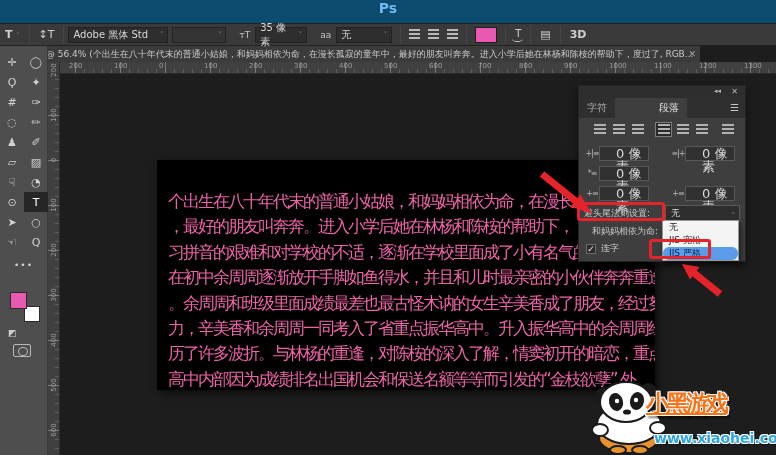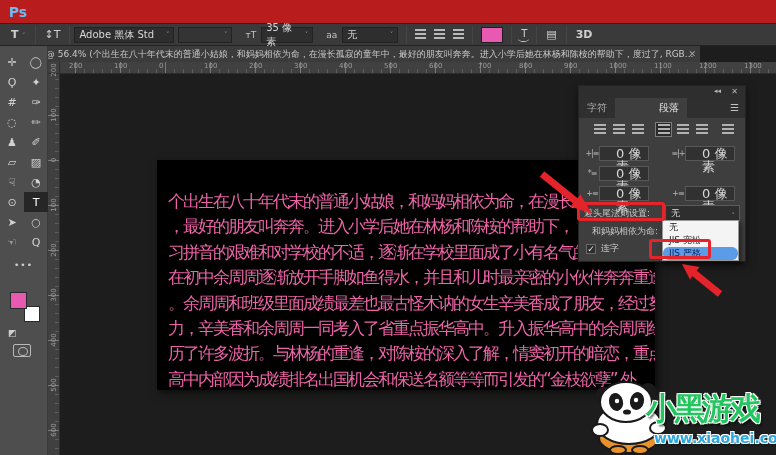--- a/index.html
+++ b/index.html
@@ -2,22 +2,22 @@
 <html><head>
 <meta charset="utf-8">
 <style>
   * { margin:0; padding:0; box-sizing:border-box; }
   html,body { background:#111; }
   body { font-family:"DejaVu Sans", sans-serif; }
   #app { position:relative; width:776px; height:455px; background:#1d1d1d; overflow:hidden;
          font-family:"DejaVu Sans", sans-serif; }
 
   
-  .menubar { position:absolute; left:0; top:0; width:776px; height:24px; background:#b91c1c;
-             display:flex; align-items:center; z-index:4; border-bottom:1px solid #212121;}
+  .menubar { position:absolute; left:0; top:0; width:776px; height:24px; background:#0c4a6e;
+             display:flex; align-items:center; z-index:4; border-bottom:1px solid #212121;flex-direction:column;}
   .ps-logo { width:36px; text-align:center; color:#6fb9f2; font-weight:bold; font-size:14px; }
   .menu-item { color:#cfcfcf; font-size:11px; padding:0 10px; line-height:24px; cursor:default; }
 
   
   .optionsbar { position:absolute; left:0; top:24px; width:776px; height:22px; background:#3a3a3a;
                 display:flex; align-items:center; z-index:4; border-bottom:1px solid #232323; }
   .ob-sep { width:1px; height:18px; background:#2a2a2a; margin:0 4px; border-right:1px solid #454545; }
   .ob-icon { color:#cfcfcf; font-size:11px; padding:0 5px; }
   .ob-small { font-size:9px; color:#c4c4c4; }
   .combo { height:16px; background:#2e2e2e; border:1px solid #222; color:#d8d8d8; font-size:10px;
@@ -117,38 +117,38 @@
   .dd-item { height:13px; font-size:9px; line-height:13px; color:#1a1a1a; padding-left:6px; white-space:nowrap; }
   .dd-item.sel { background:#5b9ce8; color:#0d2350;border-radius:6px; }
 
   
   .red-box { position:absolute; border:3px solid #e4232b; border-radius:3px; z-index:7; }
   #anno-svg { position:absolute; left:0; top:0; width:776px; height:455px; z-index:8; pointer-events:none; }
 
   
   .watermark { position:absolute; left:580px; top:372px; width:196px; height:83px; z-index:9; }
   .wm-panda { position:absolute; left:2px; top:8px; }
-  .wm-title { position:absolute; left:66px; top:16px; font-size:31px; font-weight:bold; color:#22c55e;
+  .wm-title { position:absolute; left:66px; top:16px; font-size:23px; font-weight:bold; color:#f97316;
               letter-spacing:-3px; white-space:nowrap;
-              text-shadow:-1px -1px 0 #fff,1px -1px 0 #fff,-1px 1px 0 #fff,1px 1px 0 #fff,2px 3px 2px rgba(0,0,0,.55); }
+              text-shadow:-1px -1px 0 #fff,1px -1px 0 #fff,-1px 1px 0 #fff,1px 1px 0 #fff,2px 3px 2px rgba(0,0,0,.55);text-decoration:underline; }
   .wm-url { position:absolute; left:74px; top:58px; font-size:14px; font-weight:bold; color:#2ea7e0;
             white-space:nowrap;
             text-shadow:-1px -1px 0 #fff,1px -1px 0 #fff,-1px 1px 0 #fff,1px 1px 0 #fff,1px 2px 2px rgba(0,0,0,.5); }
 </style>
 </head>
 <body>
 
 <div id="app">
 
   <div class="menubar">
     <span class="ps-logo">Ps</span>
   </div>
 
   <div class="optionsbar">
-    <span class="ob-icon" style="margin-left:6px"><b>T</b> <span style="font-size:7px;color:#999">ˇ</span></span>
+    <span class="ob-icon" style=""><b>T</b> <span style="font-size:7px;color:#999">ˇ</span></span>
     <span class="ob-sep"></span>
     <span class="ob-icon">↕T</span>
     <span class="ob-sep"></span>
     <div class="combo" style="width:100px">
       <span>Adobe 黑体 Std</span>
       <span class="chev">ˇ</span>
     </div>
     <div class="combo disabled" style="width:54px;margin-left:4px">
       <span></span>
       <span class="chev">ˇ</span>

